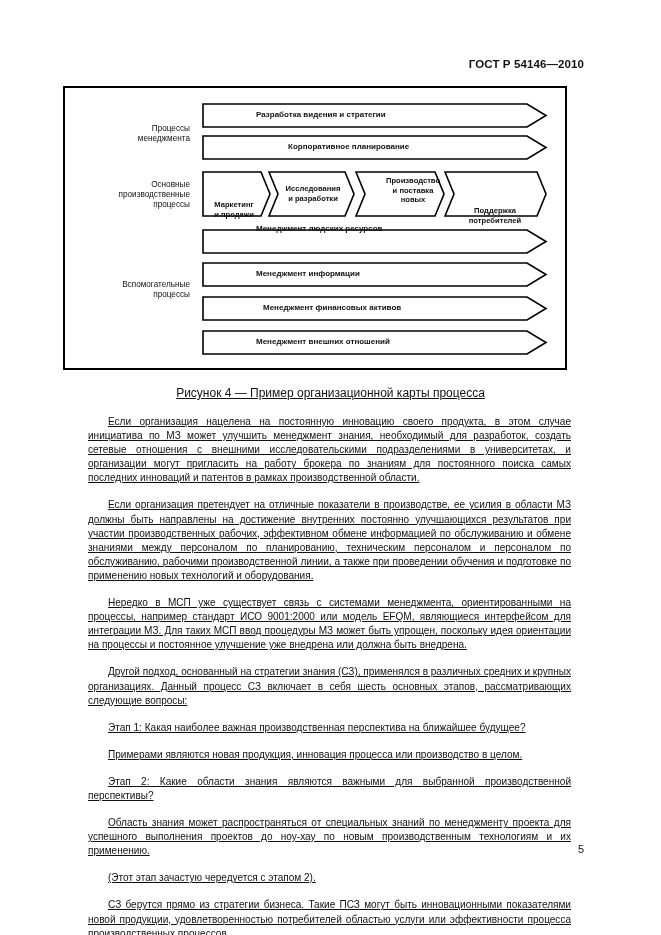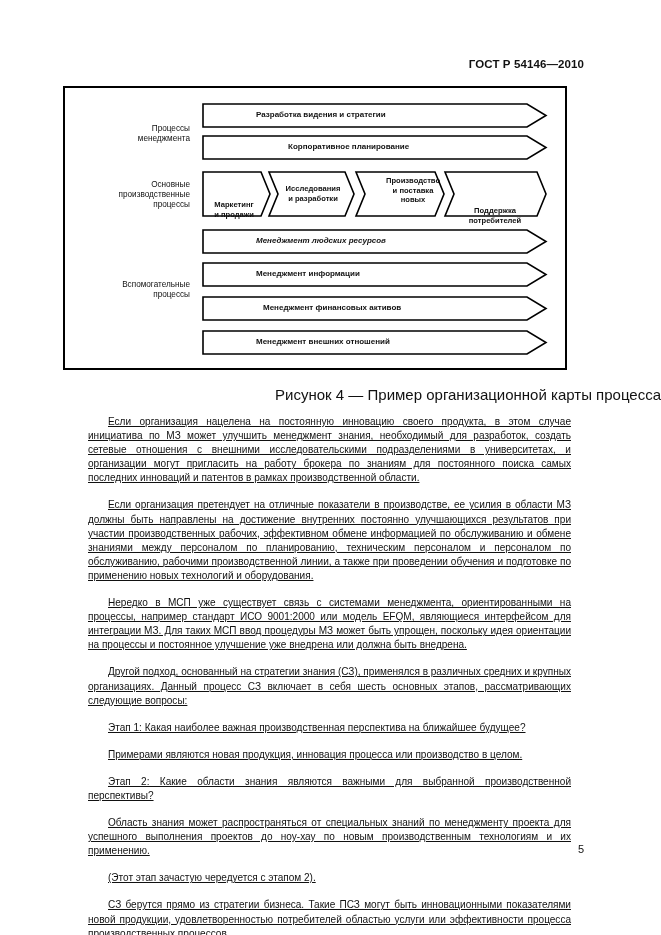--- a/index.html
+++ b/index.html
@@ -6,21 +6,21 @@
   body { width: 661px; height: 935px; position: relative; overflow: hidden;
          font-family: "Liberation Sans", sans-serif; color: #111; }
   .header { position: absolute; right: 77px; top: 58px; font-size: 11.5px; font-weight: bold; letter-spacing: 0.1px; }
   .frame { position: absolute; left: 63px; top: 86px; width: 500px; height: 280px;
            border: 2.5px solid #000; background: #fff; }
   .diagram { position: absolute; left: 0; top: 0; width: 661px; height: 400px; }
   .diagram svg { position: absolute; left: 0; top: 0; }
   .grp-label { position: absolute; font-size: 8.2px; text-align: right; line-height: 10px; color: #111; }
   .arrow-label { position: absolute; font-size: 8px; font-weight: bold; color: #111; line-height: 10px; white-space: nowrap; }
   .chev-label { position: absolute; font-size: 7.6px; font-weight: bold; color: #111; line-height: 9.5px; text-align: center; }
-  .caption { position: absolute; left: 0; width: 661px; top: 386px; text-align: right; font-size: 15px; }
+  .caption { position: absolute; left: 0; width: 661px; top: 386px; text-align: center; font-size: 12px; text-decoration: underline; }
   .body-text { position: absolute; left: 75px; top: 402px; width: 509px; font-size: 10.05px; line-height: 14.1px; }
   .body-text p { margin: 13px; text-align: justify; text-indent: 20px; text-decoration: underline; }
   .body-text p.step { text-indent: 20px; }
   .page-num { position: absolute; right: 77px; top: 843px; font-size: 11px; }
 </style>
 </head>
 <body>
 
 <div class="header">ГОСТ Р 54146—2010</div>
 
@@ -71,21 +71,21 @@
   <div class="chev-label" style="left:376px; top:176px; width:74px;">
     <div>Производство</div>
     <div>и поставка</div>
     <div>новых</div>
   </div>
   <div class="chev-label" style="left:452px; top:192px; width:86px;margin-top:14px;">
     <div>Поддержка</div>
     <div>потребителей</div>
   </div>
 
-  <div class="arrow-label" style="left:256px; top:236px;font-style:italic;">Менеджмент людских ресурсов</div>
+  <div class="arrow-label" style="left:256px; top:224px;">Менеджмент людских ресурсов</div>
   <div class="arrow-label" style="left:256px; top:269px;">Менеджмент информации</div>
   <div class="arrow-label" style="left:256px; top:303px;padding-left:7px;">Менеджмент финансовых активов</div>
   <div class="arrow-label" style="left:256px; top:337px;">Менеджмент внешних отношений</div>
 </div>
 
 <div class="caption">Рисунок 4 — Пример организационной карты процесса</div>
 
 <div class="body-text">
   <p>Если организация нацелена на постоянную инновацию своего продукта, в этом случае инициатива по МЗ может улучшить менеджмент знания, необходимый для разработок, создать сетевые отношения с внешними исследовательскими подразделениями в университетах, и организации могут пригласить на работу брокера по знаниям для постоянного поиска самых последних инноваций и патентов в рамках производственной области.</p>
   <p>Если организация претендует на отличные показатели в производстве, ее усилия в области МЗ должны быть направлены на достижение внутренних постоянно улучшающихся результатов при участии производственных рабочих, эффективном обмене информацией по обслуживанию и обмене знаниями между персоналом по планированию, техническим персоналом и персоналом по обслуживанию, рабочими производственной линии, а также при проведении обучения и подготовке по применению новых технологий и оборудования.</p>

